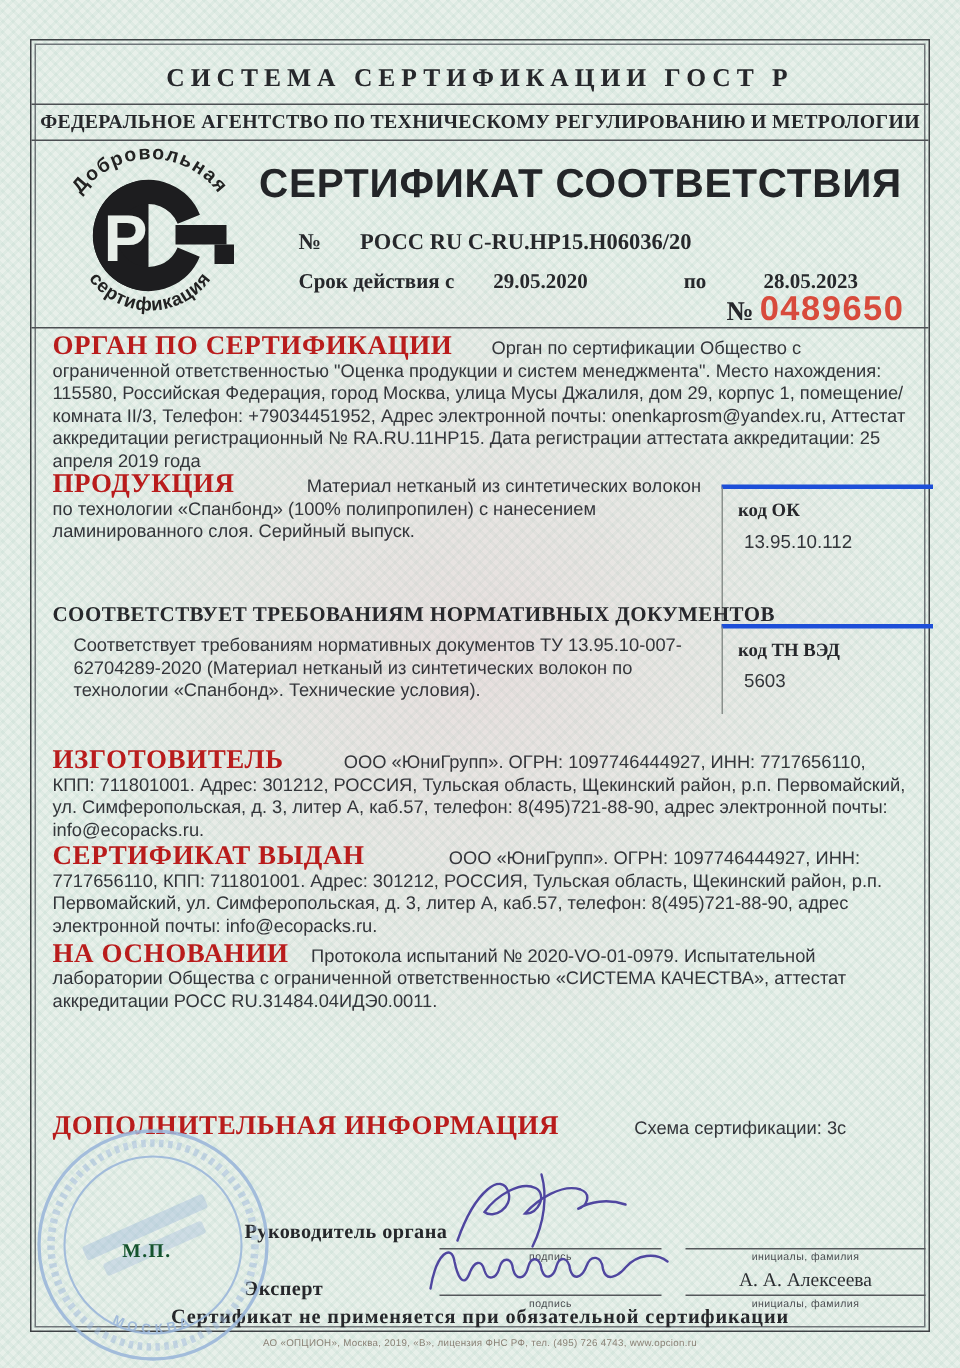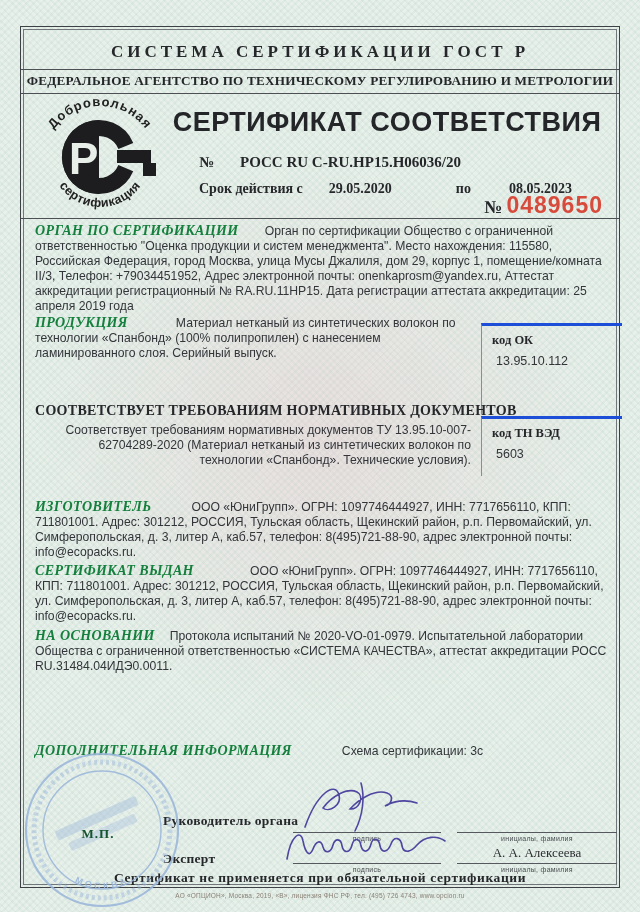--- a/index.html
+++ b/index.html
@@ -24,21 +24,21 @@
   .numrow{left:178px;top:127px;font-weight:bold;font-size:15px;color:#26272b;}
   .numrow .val{margin-left:26px;}
   .valrow{left:178px;top:154px;font-weight:bold;font-size:14px;color:#26272b;}
   .valrow .from{margin-left:26px;}
   .valrow .to-lbl{margin-left:64px;}
   .valrow .to{margin-left:38px;}
   .serialrow{right:16px;top:165px;font-weight:bold;}
   .serialrow .no{font-size:18px;color:#26272b;font-family:"Liberation Serif",serif;}
   .serialrow .digits{font-size:23px;color:#d84b3c;letter-spacing:1px;margin-left:4px;font-weight:bold;}
   .sec{margin:0;font-size:12.2px;line-height:15px;color:#33353a;}
-  .sec .lbl{font-family:"Liberation Serif","DejaVu Serif",serif;font-weight:bold;font-size:14px;color:#15803d;letter-spacing:0.4px;font-style:italic;}
+  .sec .lbl{font-family:"Liberation Serif","DejaVu Serif",serif;font-weight:bold;font-size:18px;color:#b91c1c;letter-spacing:0.4px;}
   .g26{margin-right:26px;} .g48{margin-right:48px;} .g40{margin-right:40px;} .g56{margin-right:56px;} .g36{margin-right:15px;} .g50{margin-right:50px;}
   .codebox{border-top:3px solid #1d4ed8;border-left:1px solid #8a8f8c;padding:7px 8px 0 10px;}
   .codebox .clbl{font-family:"Liberation Serif",serif;font-weight:bold;font-size:12.5px;color:#26272b;}
   .codebox .cval{font-size:12.5px;margin-top:6px;margin-left:4px;color:#33353a;}
   .comp-head{left:14px;top:376px;font-weight:bold;font-size:14px;letter-spacing:0.3px;color:#26272b;}
   .sig-role{font-family:"Liberation Serif",serif;font-weight:bold;font-size:13.5px;color:#26272b;letter-spacing:0.3px;}
   .sig-line{height:0;border-top:1px solid #55585c;}
   .sig-cap{font-size:7px;text-align:center;color:#4a4d51;letter-spacing:0.3px;}
   .sig-name{font-family:"Liberation Serif",serif;font-size:13px;text-align:center;color:#2c2e32;}
   .statement{left:0;right:0;top:843px;text-align:center;font-weight:bold;font-size:13.5px;letter-spacing:0.6px;color:#26272b;}
@@ -79,21 +79,21 @@
       </g>
     </svg>
 
     <div class="abs doc-title">СЕРТИФИКАТ СООТВЕТСТВИЯ</div>
 
     <div class="abs serif numrow">
       <span>№</span><span class="val">РОСС RU C-RU.HP15.H06036/20</span>
     </div>
 
     <div class="abs serif valrow">
-      <span>Срок действия с</span><span class="from">29.05.2020</span><span class="to-lbl">по</span><span class="to">08.05.2023</span>
+      <span>Срок действия с</span><span class="from">29.05.2020</span><span class="to-lbl">по</span><span class="to">28.05.2023</span>
     </div>
 
     <div class="abs serialrow">
       <span class="no">№</span><span class="digits">0489650</span>
     </div>
 
     <div class="hline" style="top:191px;"></div>
 
     <p class="abs sec" style="left:14px;right:14px;top:196px;">
       <span class="lbl g26">ОРГАН ПО СЕРТИФИКАЦИИ</span><span>Орган по сертификации Общество с ограниченной ответственностью "Оценка продукции и систем менеджмента". Место нахождения: 115580, Российская Федерация, город Москва, улица Мусы Джалиля, дом 29, корпус 1, помещение/комната II/3, Телефон: +79034451952, Адрес электронной почты: onenkaprosm@yandex.ru, Аттестат аккредитации регистрационный № RA.RU.11HP15. Дата регистрации аттестата аккредитации: 25 апреля 2019 года</span>
@@ -103,21 +103,21 @@
       <span class="lbl g48">ПРОДУКЦИЯ</span><span>Материал нетканый из синтетических волокон по технологии «Спанбонд» (100% полипропилен) с нанесением ламинированного слоя. Серийный выпуск.</span>
     </p>
 
     <div class="abs codebox" style="left:460px;top:296px;width:122px;height:81px;">
       <div class="clbl">код ОК</div>
       <div class="cval">13.95.10.112</div>
     </div>
 
     <div class="abs serif comp-head">СООТВЕТСТВУЕТ ТРЕБОВАНИЯМ НОРМАТИВНЫХ ДОКУМЕНТОВ</div>
 
-    <p class="abs sec" style="left:18px;top:396px;width:432px;text-align:right;">Соответствует требованиям нормативных документов ТУ 13.95.10-007-62704289-2020 (Материал нетканый из синтетических волокон по технологии «Спанбонд». Технические условия).</p>
+    <p class="abs sec" style="left:28px;top:396px;width:432px;">Соответствует требованиям нормативных документов ТУ 13.95.10-007-62704289-2020 (Материал нетканый из синтетических волокон по технологии «Спанбонд». Технические условия).</p>
 
     <div class="abs codebox" style="left:460px;top:389px;width:122px;height:50px;">
       <div class="clbl">код ТН ВЭД</div>
       <div class="cval">5603</div>
     </div>
 
     <p class="abs sec" style="left:14px;right:12px;top:472px;">
       <span class="lbl g40">ИЗГОТОВИТЕЛЬ</span><span>ООО «ЮниГрупп». ОГРН: 1097746444927, ИНН: 7717656110, КПП: 711801001. Адрес: 301212, РОССИЯ, Тульская область, Щекинский район, р.п. Первомайский, ул. Симферопольская, д. 3, литер А, каб.57, телефон: 8(495)721-88-90, адрес электронной почты: info@ecopacks.ru.</span>
     </p>
 

